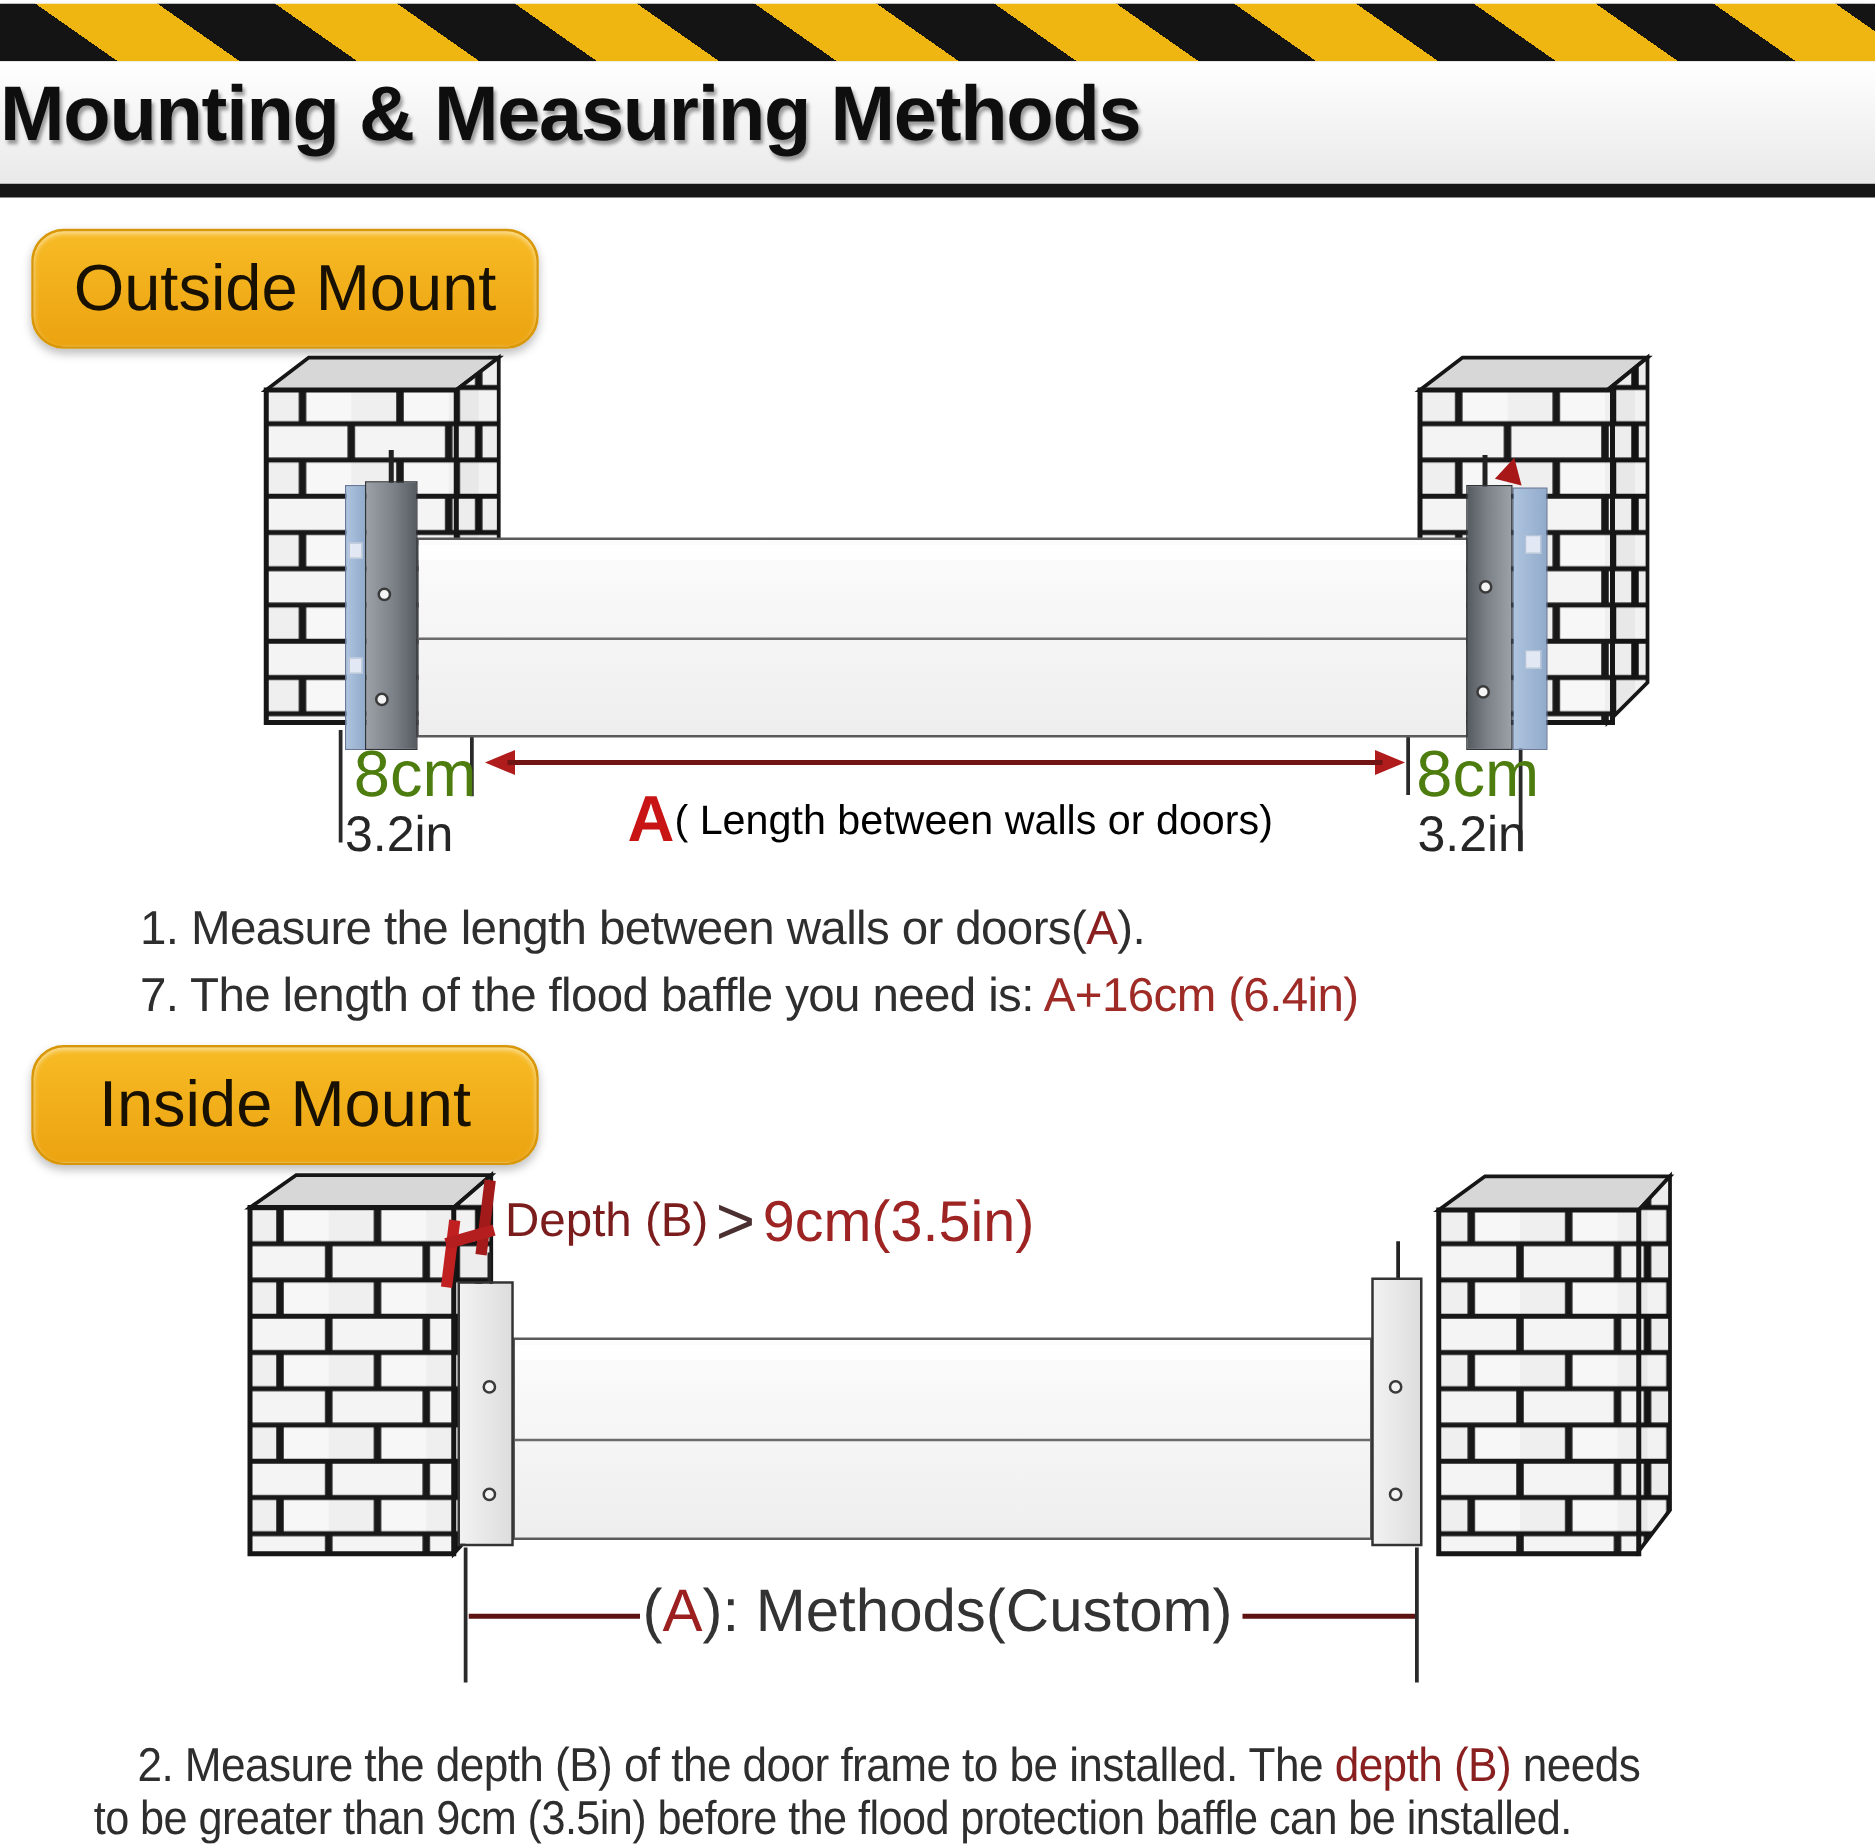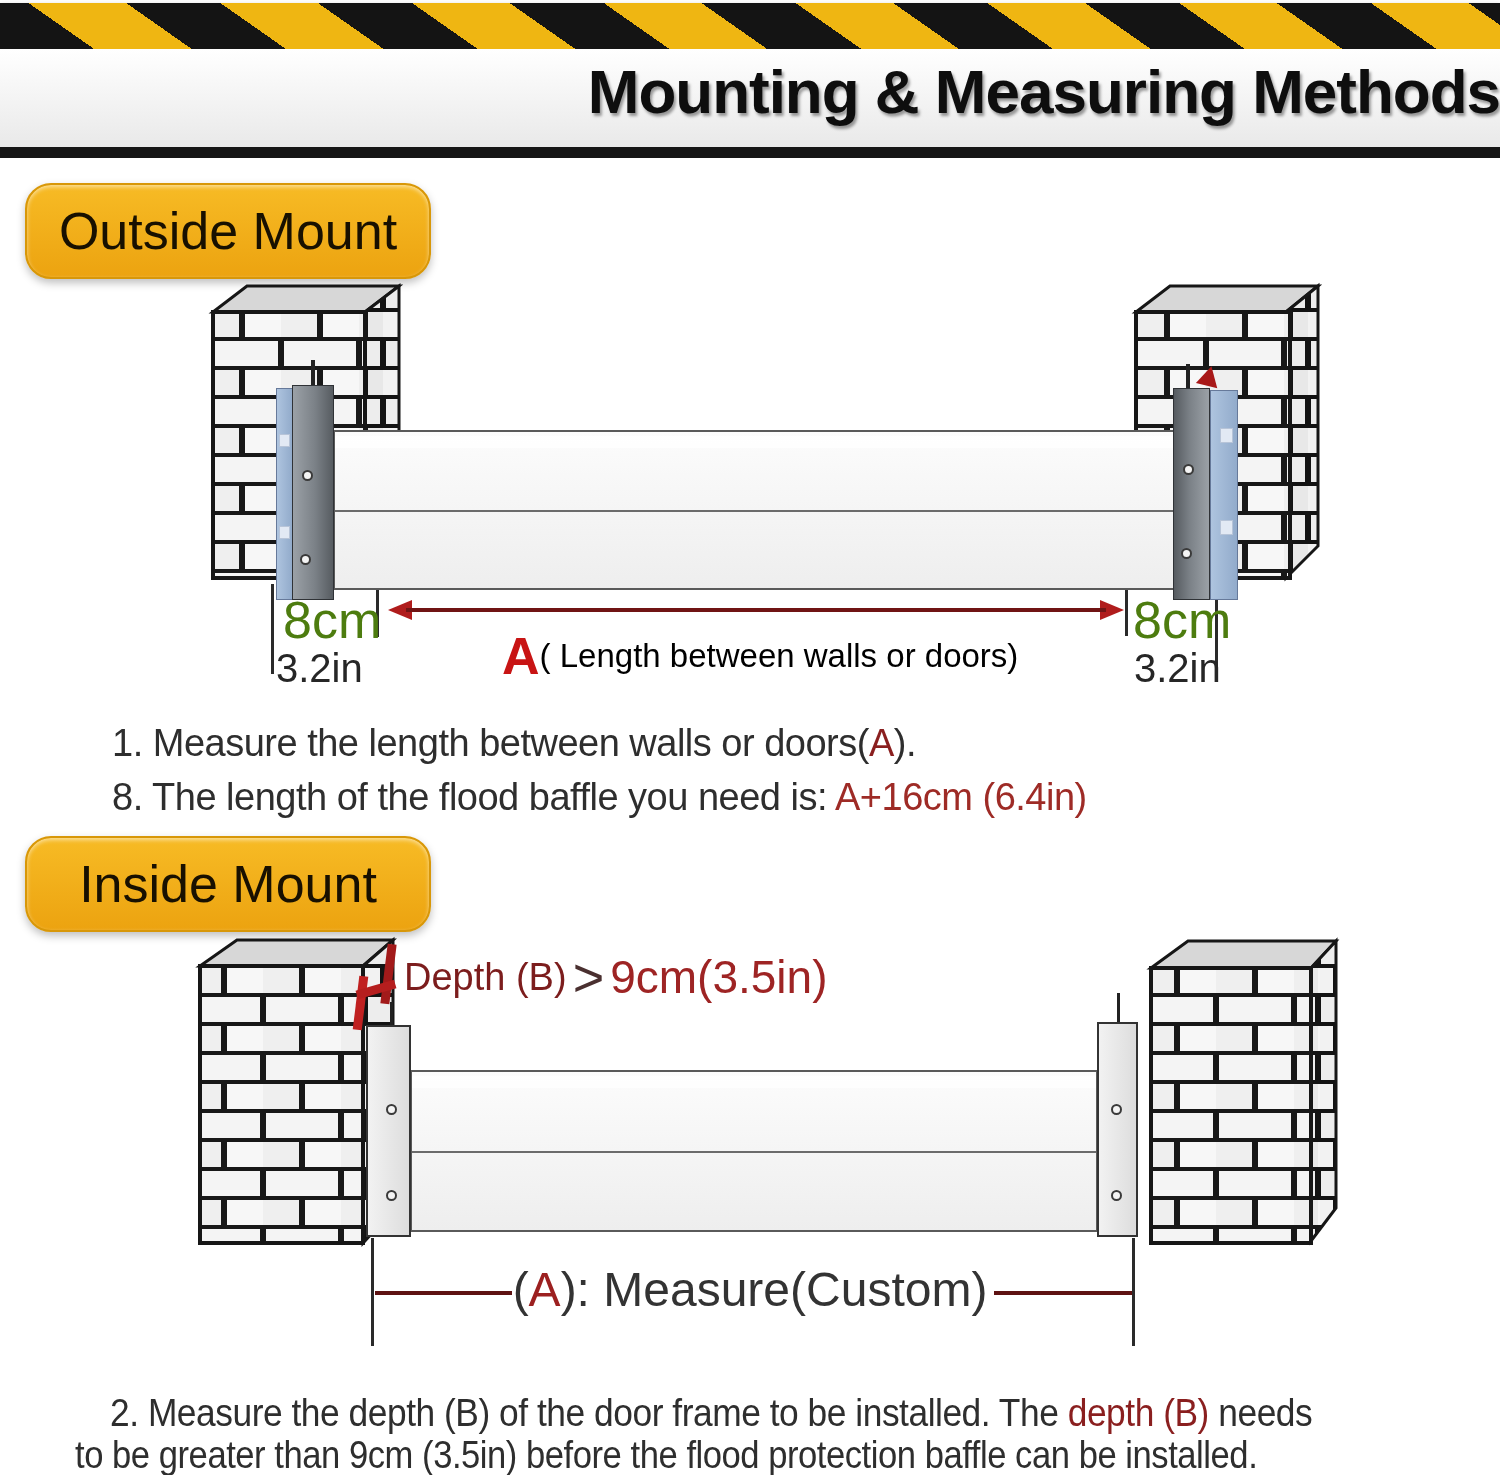--- a/index.html
+++ b/index.html
@@ -5,21 +5,21 @@
   html,body{margin:0;padding:0;background:#ffffff;}
   .page{position:relative;width:1500px;height:1475px;background:#ffffff;overflow:hidden;
         font-family:"Liberation Sans", sans-serif;color:#2b2b2b;}
   .abs{position:absolute;}
   
   .hazard{position:absolute;left:0;top:3px;width:1500px;height:46px;
           background:repeating-linear-gradient(35deg,#141414 0 54px,#efb612 54px 110px);
           box-shadow:0 3px 6px rgba(0,0,0,.30);}
   .title-band{position:absolute;left:0;top:49px;width:1500px;height:98px;
           background:linear-gradient(#ffffff,#e9e9e9);}
-  .page-title{position:absolute;left:0;top:58px;width:1500px;text-align:right;
+  .page-title{position:absolute;left:0;top:58px;width:1500px;text-align:left;
           font-size:62px;font-weight:700;letter-spacing:-1px;color:#0e0e0e;line-height:1.1;
           text-shadow:2px 3px 3px rgba(0,0,0,.38);}
   .title-bar{position:absolute;left:0;top:147px;width:1500px;height:11px;background:#161616;}
   
   .badge{position:absolute;left:25px;width:402px;height:92px;border-radius:26px;
          background:linear-gradient(#f7bb25,#eca310);border:2px solid #d89708;
          box-shadow:0 4px 8px rgba(0,0,0,.25), inset 0 2px 4px rgba(255,255,255,.55);
          display:flex;align-items:center;justify-content:center;
          font-size:52px;color:#181000;}
   
@@ -137,21 +137,21 @@
   </div>
   <div class="abs" style="left:502px;top:626px;display:flex;align-items:center;white-space:nowrap;">
     <span style="font-size:52px;font-weight:700;color:#c81414;">A</span>
     <span style="font-size:33px;color:#000000;">( Length between walls or doors)</span>
   </div>
 
   <div class="step" style="left:112px;top:722px;">
     <span>1. Measure the length between walls or doors(</span><span class="maroon">A</span><span>).</span>
   </div>
   <div class="step" style="left:112px;top:776px;">
-    <span>8. The length of the flood baffle you need is: </span><span class="red">A+16cm (6.4in)</span>
+    <span>7. The length of the flood baffle you need is: </span><span class="red">A+16cm (6.4in)</span>
   </div>
 
   <div class="badge" style="top:836px;align-items:center;">
     <span>Inside Mount</span>
   </div>
 
   <svg class="abs" style="left:185px;top:936px;z-index:1;" width="212" height="314">
     <polygon points="15,30 52,4 208,4 178,30" fill="#d7d7d7" stroke="#161616" stroke-width="3"></polygon>
     <polygon points="178,30 208,4 208,274 178,307" fill="url(#brickSide)" stroke="#161616" stroke-width="3"></polygon>
     <rect x="15" y="30" width="163" height="277" fill="url(#brickFront)" stroke="#161616" stroke-width="4"></rect>
@@ -186,21 +186,21 @@
   <div class="barrier" style="left:410px;top:1070px;width:688px;height:162px;">
     <div class="board-hi"></div>
     <div class="board-split"></div>
   </div>
 
   <div class="tick" style="left:371px;top:1238px;height:108px;"></div>
   <div class="tick" style="left:1132px;top:1238px;height:108px;"></div>
   <div class="dim-line" style="left:375px;top:1291px;width:137px;background:#5e1212;"></div>
   <div class="dim-line" style="left:994px;top:1291px;width:138px;background:#5e1212;"></div>
   <div class="abs" style="left:0;top:1262px;width:1500px;text-align:center;font-size:48px;color:#333333;white-space:nowrap;">
-    <span>(</span><span style="color:#9c2020;">A</span><span>): Measure(Custom)</span>
+    <span>(</span><span style="color:#9c2020;">A</span><span>): Methods(Custom)</span>
   </div>
 
   <div class="step narrow" style="left:110px;top:1392px;">
     <span>2. Measure the depth (B) of the door frame to be installed. The </span><span class="maroon">depth (B)</span><span> needs</span>
   </div>
   <div class="step" style="left:75px;top:1434px;transform:scaleX(.91);">to be greater than 9cm (3.5in) before the flood protection baffle can be installed.</div>
 
 </div>
 
 </body></html>

